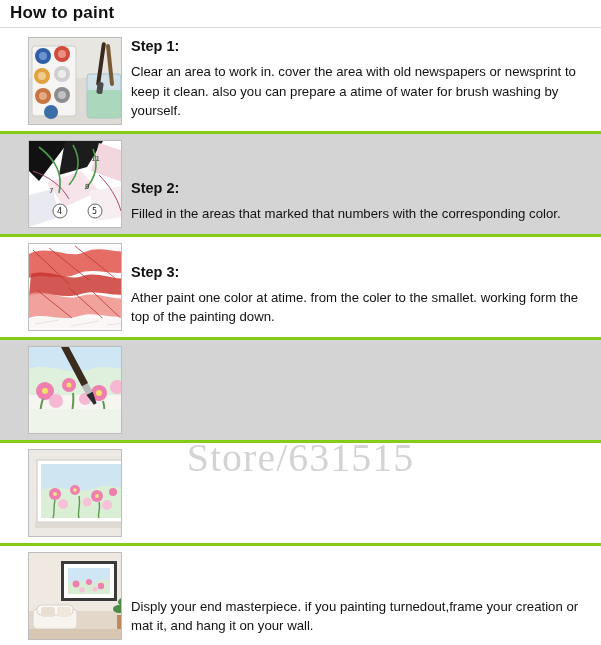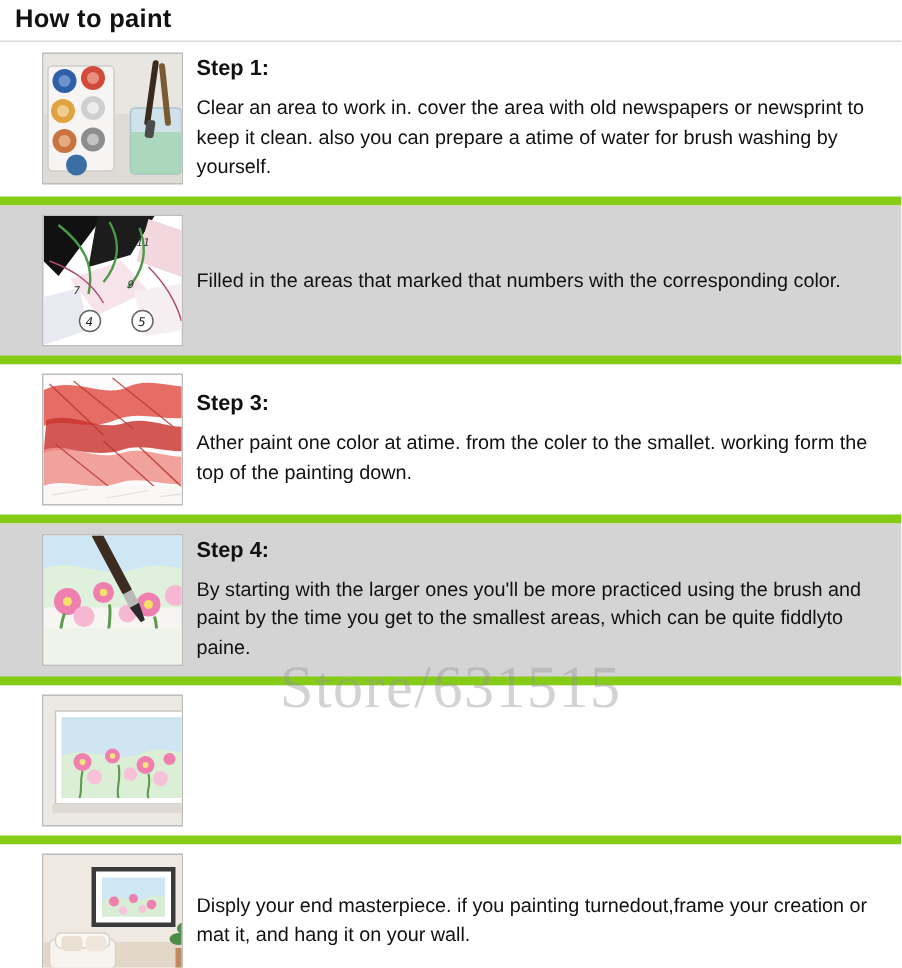--- a/index.html
+++ b/index.html
@@ -37,41 +37,40 @@
     letter-spacing: 0.2px;
     line-height: 22px;
   }
 
   
   .steps {
     border-top: 1px solid #d8d8d8;
   }
   .step-row {
     display: flex;
-    align-items: center;
+    align-items: flex-end;
     min-height: 100px;
-    border-bottom: 6px solid #84cc16;
+    border-bottom: 3px solid #84cc16;
     position: relative;
   }
   .step-row.alt {
     background: #d4d4d4;
   }
   .step-row.plain {
     background: #ffffff;
   }
 
   .thumb-cell {
     width: 127px;
     flex: 0 0 127px;
     padding: 6px 5px 6px 28px;
     box-sizing: border-box;
     display: flex;
     align-items: center;
     justify-content: center;
-    font-style: italic;
   }
   .thumb {
     width: 108px;
     height: 88px;
     border: 1px solid #bdbdbd;
     background: #f2f2f2;
     overflow: hidden;
     position: relative;
     box-sizing: border-box;
   }
@@ -192,20 +191,21 @@
             <g font-family="DejaVu Sans" font-size="8" fill="#222">
               <circle cx="31" cy="70" r="7" fill="#ffffff" stroke="#666"></circle>
               <text x="28" y="73">4</text>
               <circle cx="66" cy="70" r="7" fill="#ffffff" stroke="#666"></circle>
               <text x="63" y="73">5</text>
             </g>
           </svg>
         </div>
       </div>
       <div class="text-cell">
+        <div class="step-label">Step 2:</div>
         <div class="step-body">Filled in the areas that marked that numbers with the corresponding color.</div>
       </div>
     </div>
 
     <div class="step-row plain">
       <div class="thumb-cell">
         <div class="thumb">
           <svg width="106" height="86" viewBox="0 0 106 86">
             <rect x="0" y="0" width="106" height="86" fill="#fdfbfb"></rect>
             <g fill="#e0544a" opacity="0.85">
@@ -269,24 +269,20 @@
             </g>
             <rect x="0" y="62" width="106" height="24" fill="#eef4ea"></rect>
 
             <g transform="rotate(-28 60 40)">
               <rect x="54" y="-10" width="7" height="48" rx="3" fill="#3c2c20"></rect>
               <rect x="54" y="36" width="7" height="10" fill="#b9b9b9"></rect>
               <path d="M54 46 L61 46 L59 58 L56 58 Z" fill="#2b2b2b"></path>
             </g>
           </svg>
         </div>
-      </div>
-      <div class="text-cell">
-        <div class="step-label">Step 4:</div>
-        <div class="step-body">By starting with the larger ones you'll be more practiced using the brush and paint by the time you get to the smallest areas, which can be quite fiddlyto paine.</div>
       </div>
     </div>
 
     <div class="step-row plain">
       <div class="thumb-cell">
         <div class="thumb">
           <svg width="106" height="86" viewBox="0 0 106 86">
             <rect x="0" y="0" width="106" height="86" fill="#ece9e4"></rect>
             <rect x="8" y="10" width="90" height="62" fill="#ffffff" stroke="#cbc6bf"></rect>
             <rect x="12" y="14" width="82" height="54" fill="#cfe5f2"></rect>

